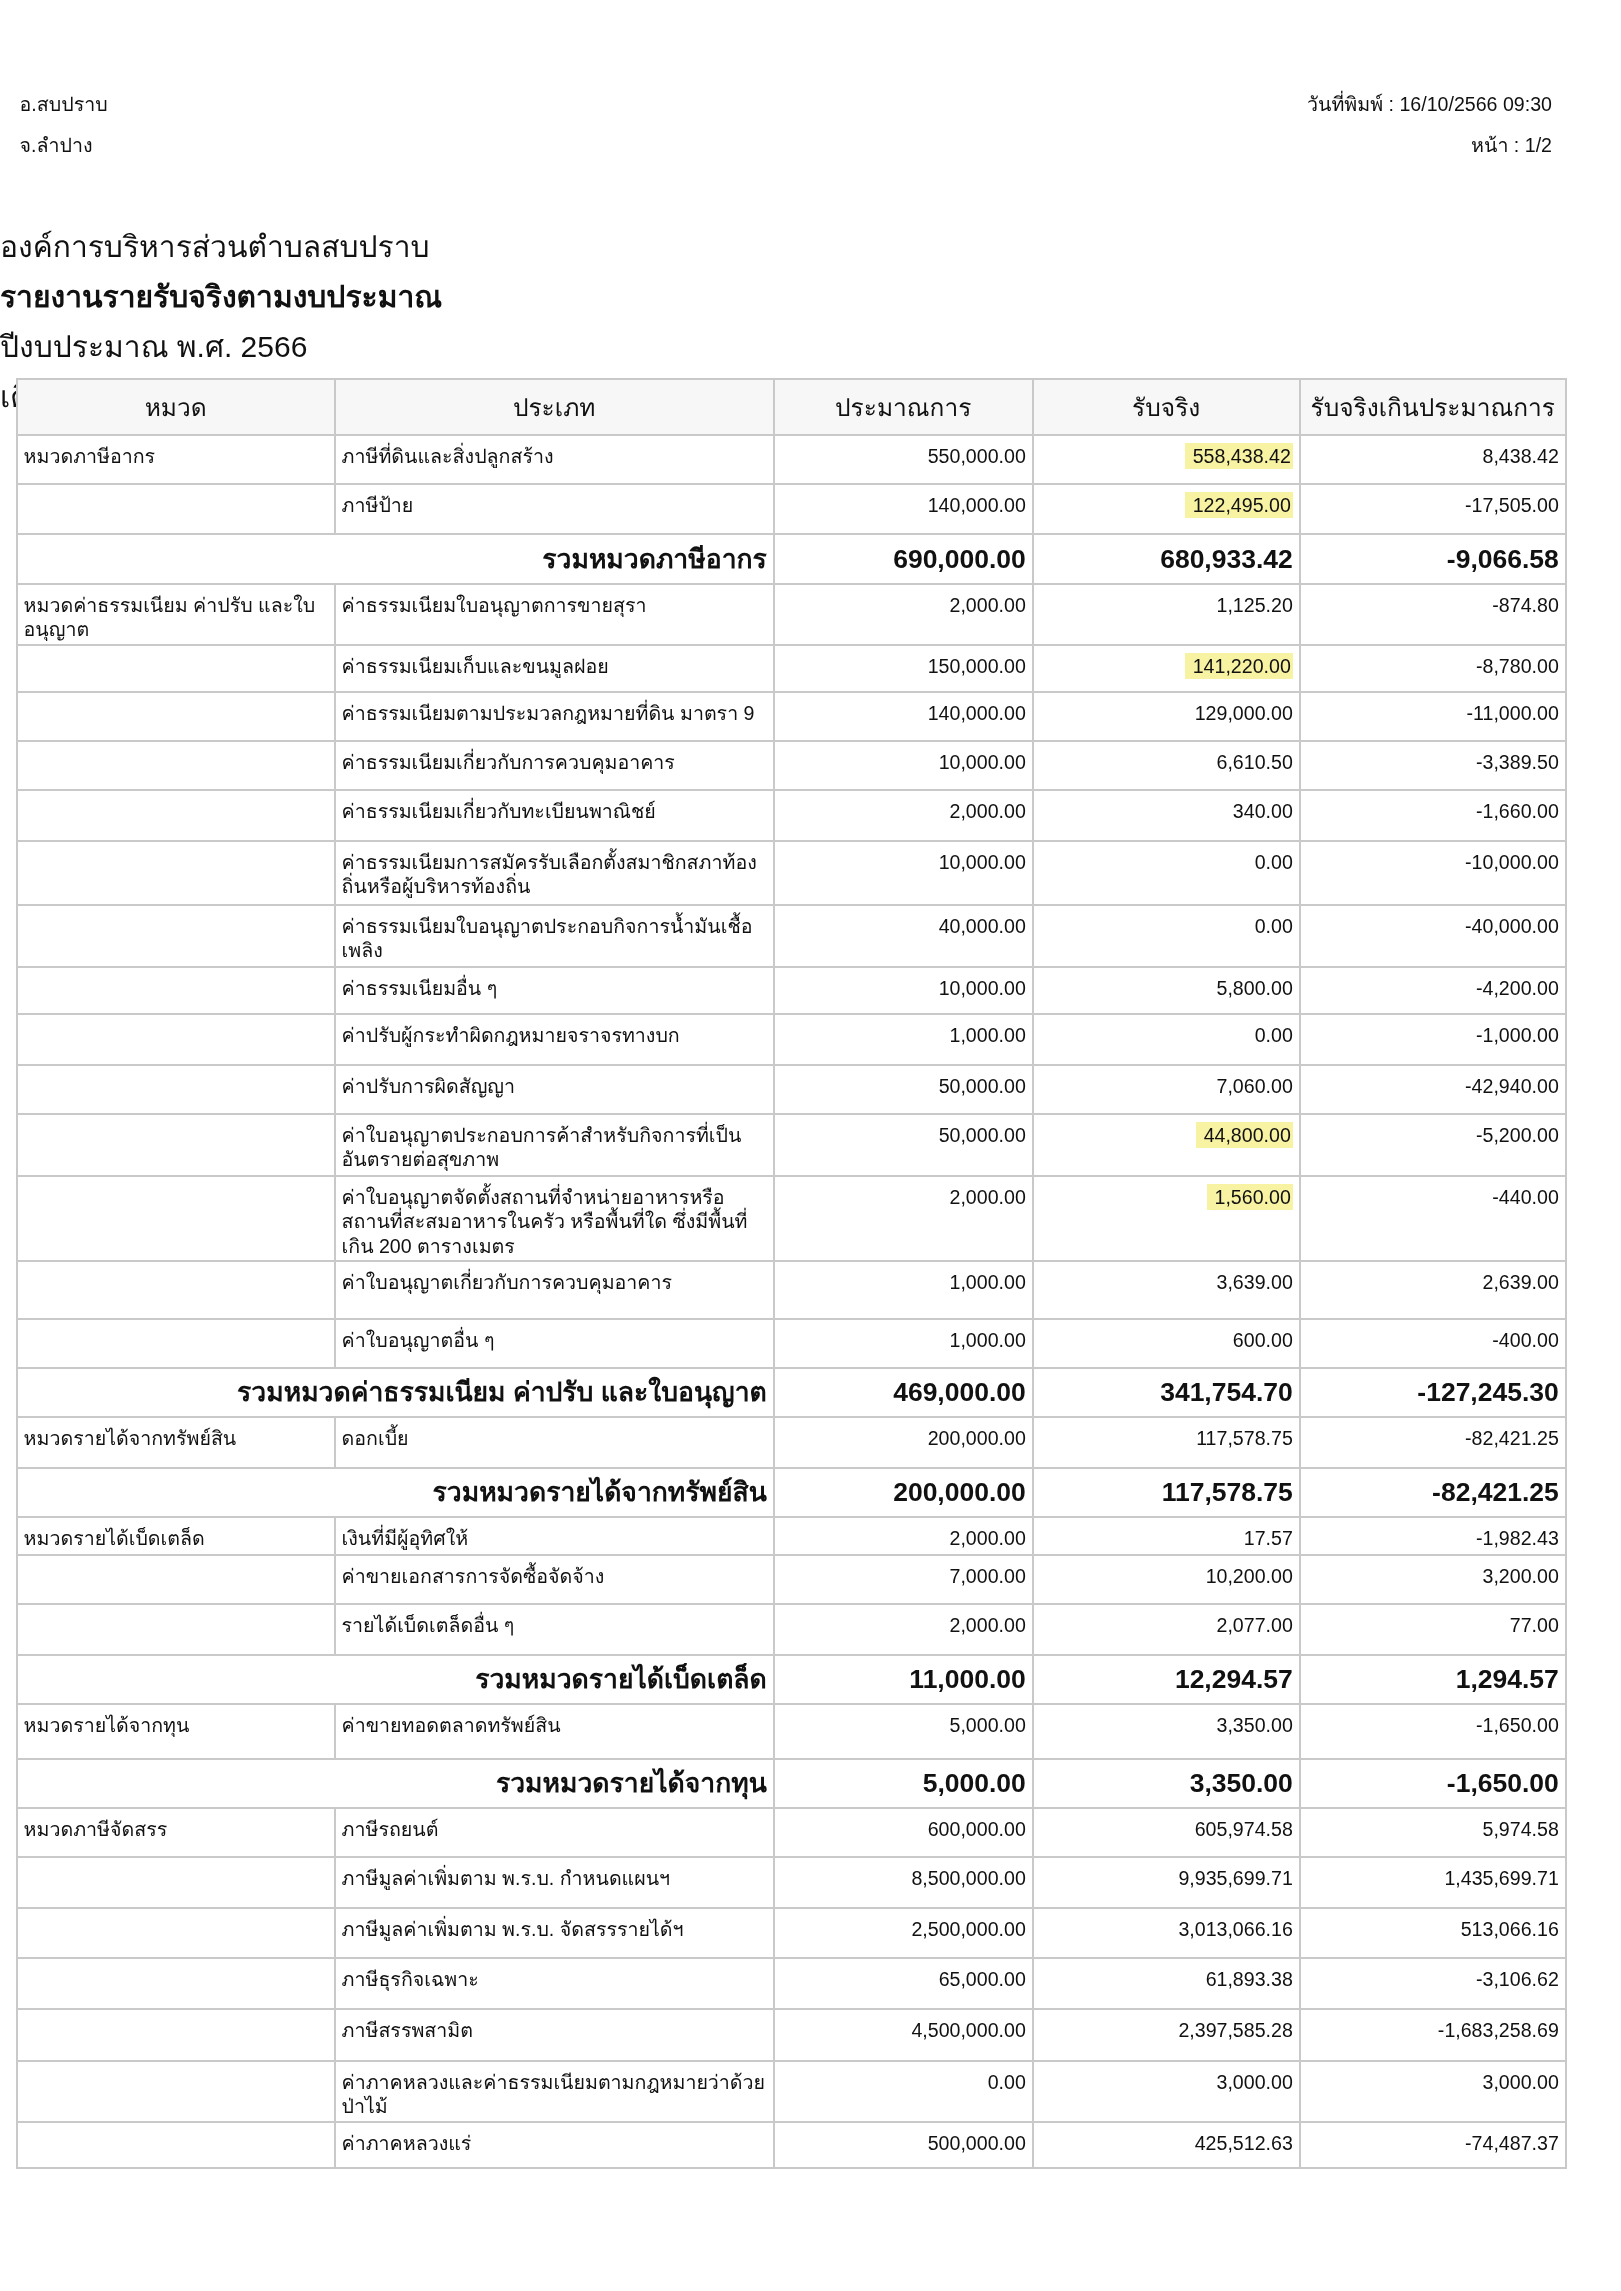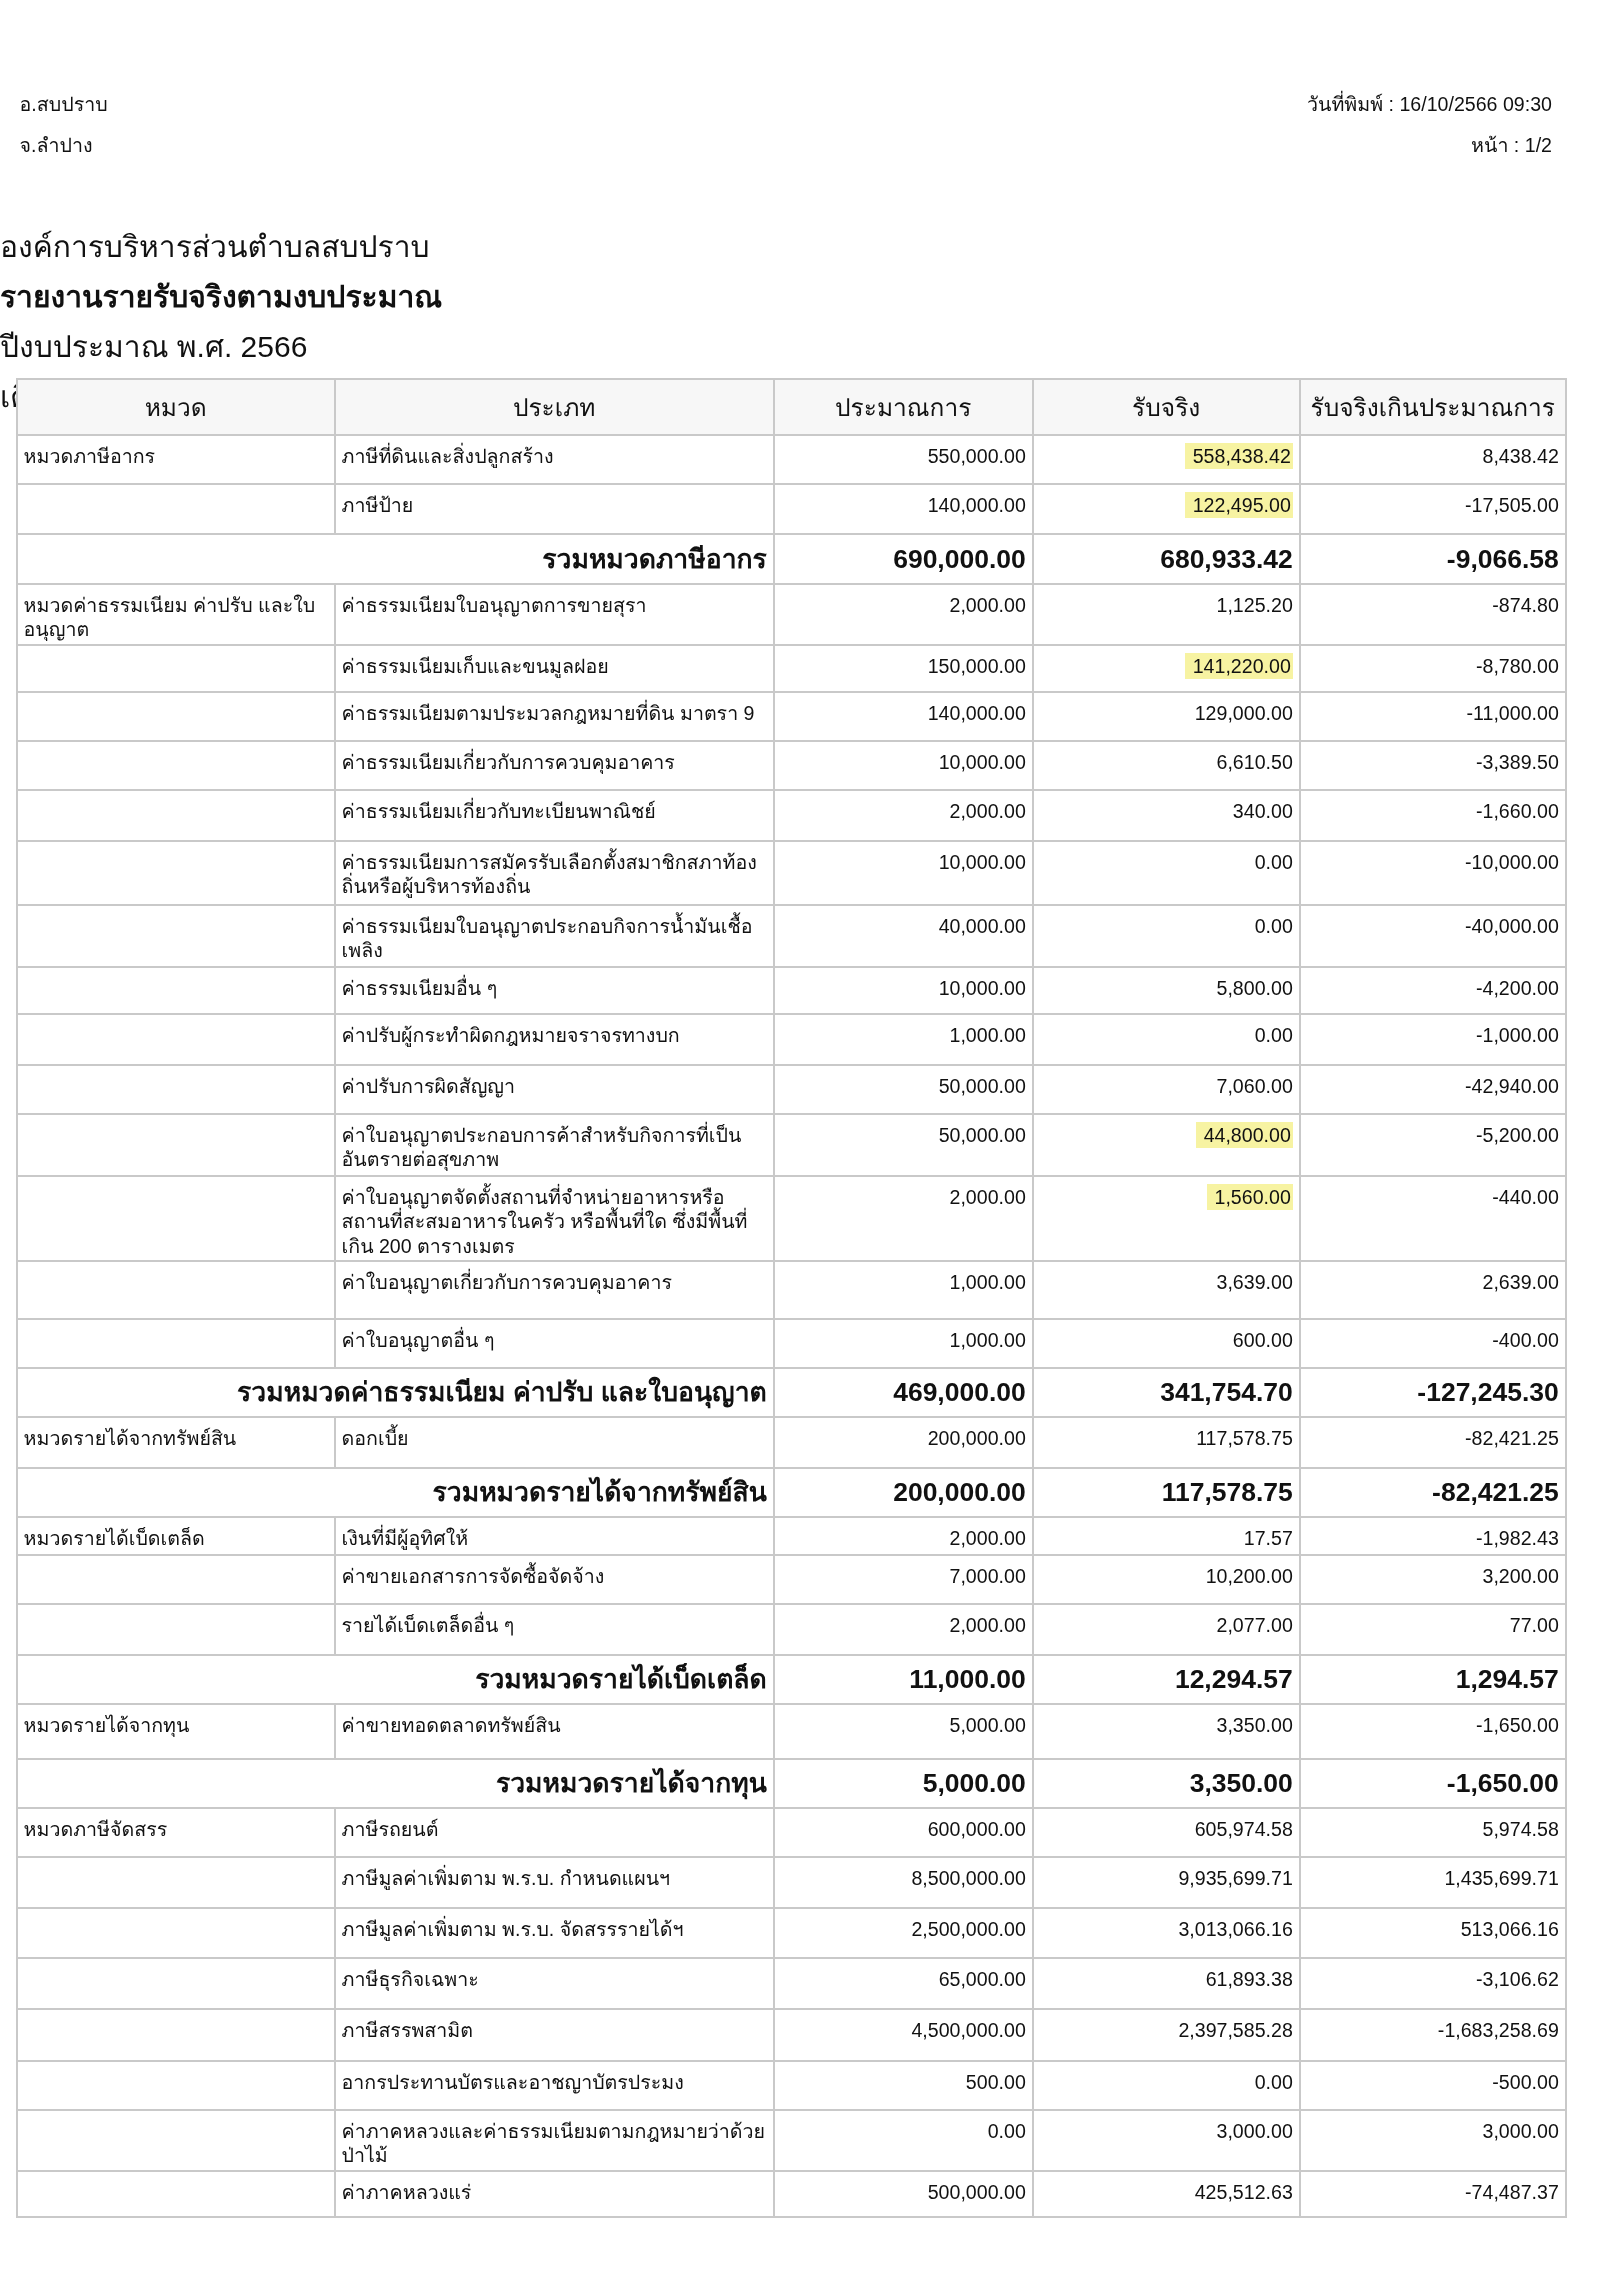--- a/index.html
+++ b/index.html
@@ -265,27 +265,20 @@
         <td class="num">61,893.38</td>
         <td class="num">-3,106.62</td>
       </tr>
       <tr style="height: 52px;">
         <td class="cat"></td>
         <td>ภาษีสรรพสามิต</td>
         <td class="num">4,500,000.00</td>
         <td class="num">2,397,585.28</td>
         <td class="num">-1,683,258.69</td>
       </tr>
-      <tr style="height: 49px;">
-        <td class="cat"></td>
-        <td>อากรประทานบัตรและอาชญาบัตรประมง</td>
-        <td class="num">500.00</td>
-        <td class="num">0.00</td>
-        <td class="num">-500.00</td>
-      </tr>
       <tr style="height: 61px;">
         <td class="cat"></td>
         <td>ค่าภาคหลวงและค่าธรรมเนียมตามกฎหมายว่าด้วยป่าไม้</td>
         <td class="num">0.00</td>
         <td class="num">3,000.00</td>
         <td class="num">3,000.00</td>
       </tr>
       <tr style="height: 46px;">
         <td class="cat"></td>
         <td>ค่าภาคหลวงแร่</td>

